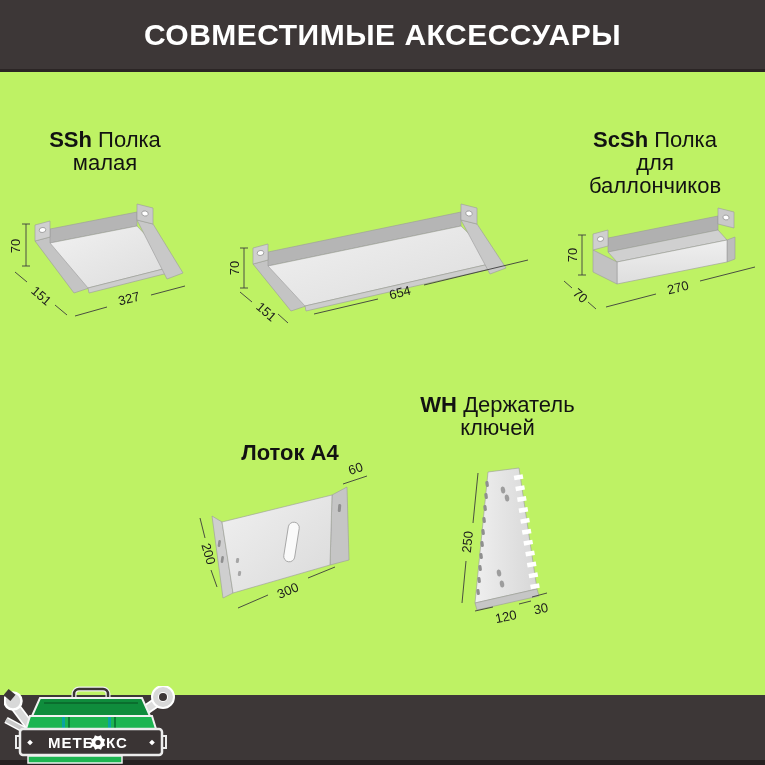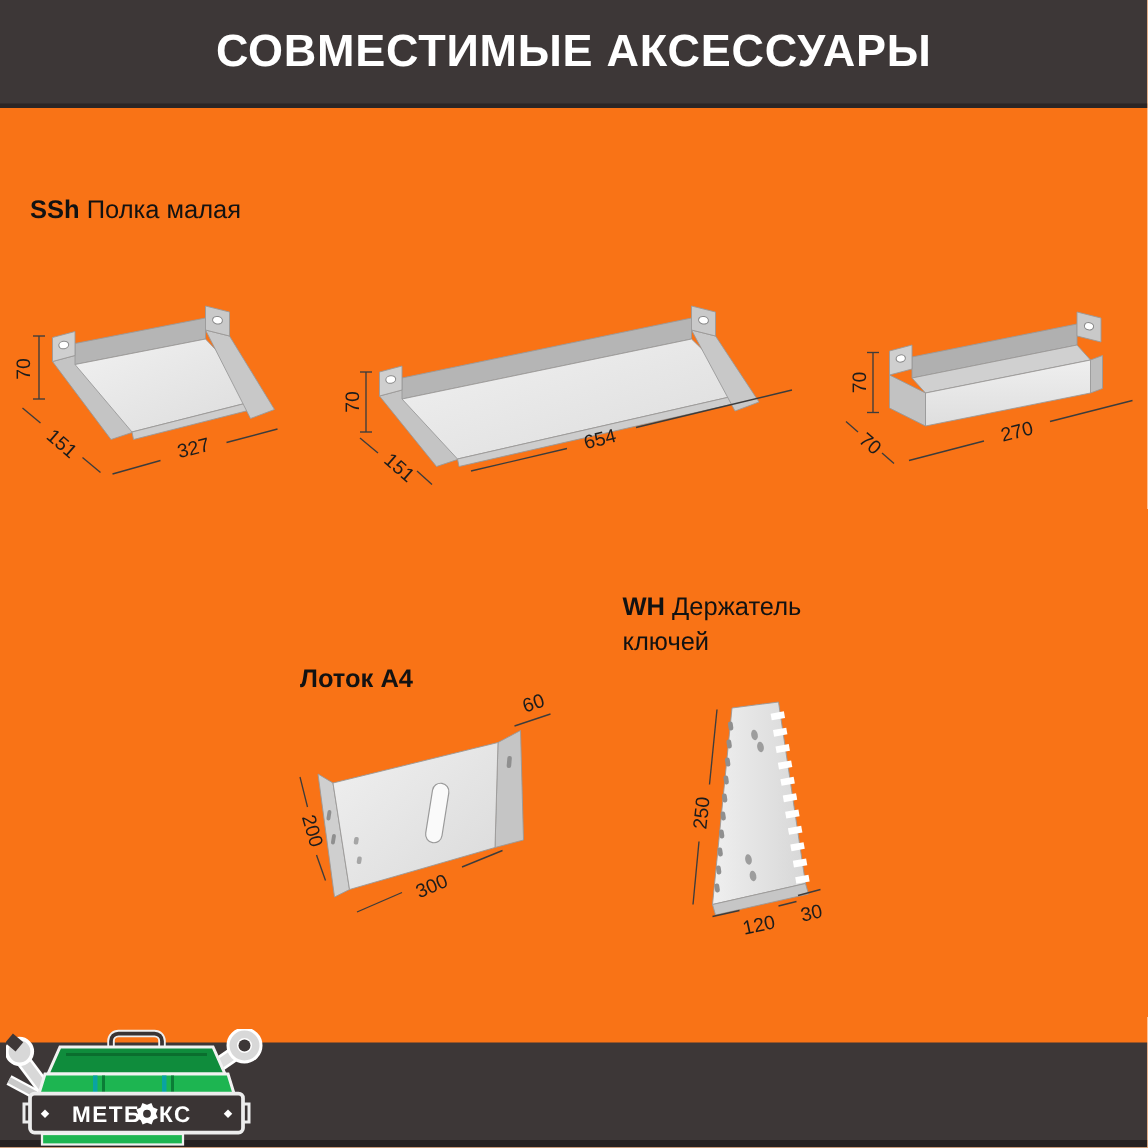--- a/index.html
+++ b/index.html
@@ -1,21 +1,21 @@
 <!DOCTYPE html>
 <html><head>
 <meta charset="utf-8">
 <style>
   html,body{margin:0;padding:0;background:#fff;}
-  .page{position:relative;width:765px;height:765px;background:#f97316;
+  .page{position:relative;width:765px;height:765px;background:#bef264;
         font-family:"Liberation Sans",sans-serif;overflow:hidden;}
   .top-bar{position:absolute;top:0;left:0;width:765px;height:69px;background:#3d3737;
            border-bottom:3px solid #2b2525;display:flex;align-items:center;justify-content:center;}
   .top-bar h1{color:#ffffff;font-size:30px;font-weight:bold;letter-spacing:.5px;margin:0;}
-  .ptitle{position:absolute;font-size:17px;color:#121212;text-align:left;line-height:23px;}
+  .ptitle{position:absolute;font-size:22px;color:#121212;text-align:center;line-height:23px;}
   .code{font-weight:bold;}
   svg.drawing{position:absolute;overflow:visible;}
   .dim{font-size:13px;fill:#1c1c1c;}
   .dline{stroke:#3c3c3c;stroke-width:0.9;fill:none;}
   .edge{stroke:#9a9a9a;stroke-width:0.6;}
   .footer{position:absolute;left:0;top:695px;width:765px;height:70px;background:#3d3737;
           border-bottom:5px solid #262121;box-sizing:border-box;}
   .logo{position:absolute;left:4px;top:686px;}
   .logo-text{font-size:15px;font-weight:bold;fill:#ffffff;letter-spacing:1px;}
 </style>
@@ -24,20 +24,24 @@
 
 <div class="page">
 
   <div class="top-bar">
     <h1>СОВМЕСТИМЫЕ АКСЕССУАРЫ</h1>
   </div>
 
   <div class="ptitle" style="left:20px;top:128px;width:170px;">
     <span class="code">SSh</span>
     <span>Полка малая</span>
+  </div>
+  <div class="ptitle" style="left:575px;top:128px;width:160px;">
+    <span class="code">ScSh</span>
+    <span>Полка для баллончиков</span>
   </div>
   <div class="ptitle" style="left:200px;top:399px;width:180px;margin-top:42px;">
     <span class="code">Лоток А4</span>
     <span></span>
   </div>
   <div class="ptitle" style="left:415px;top:393px;width:165px;">
     <span class="code">WH</span>
     <span>Держатель ключей</span>
   </div>
 

